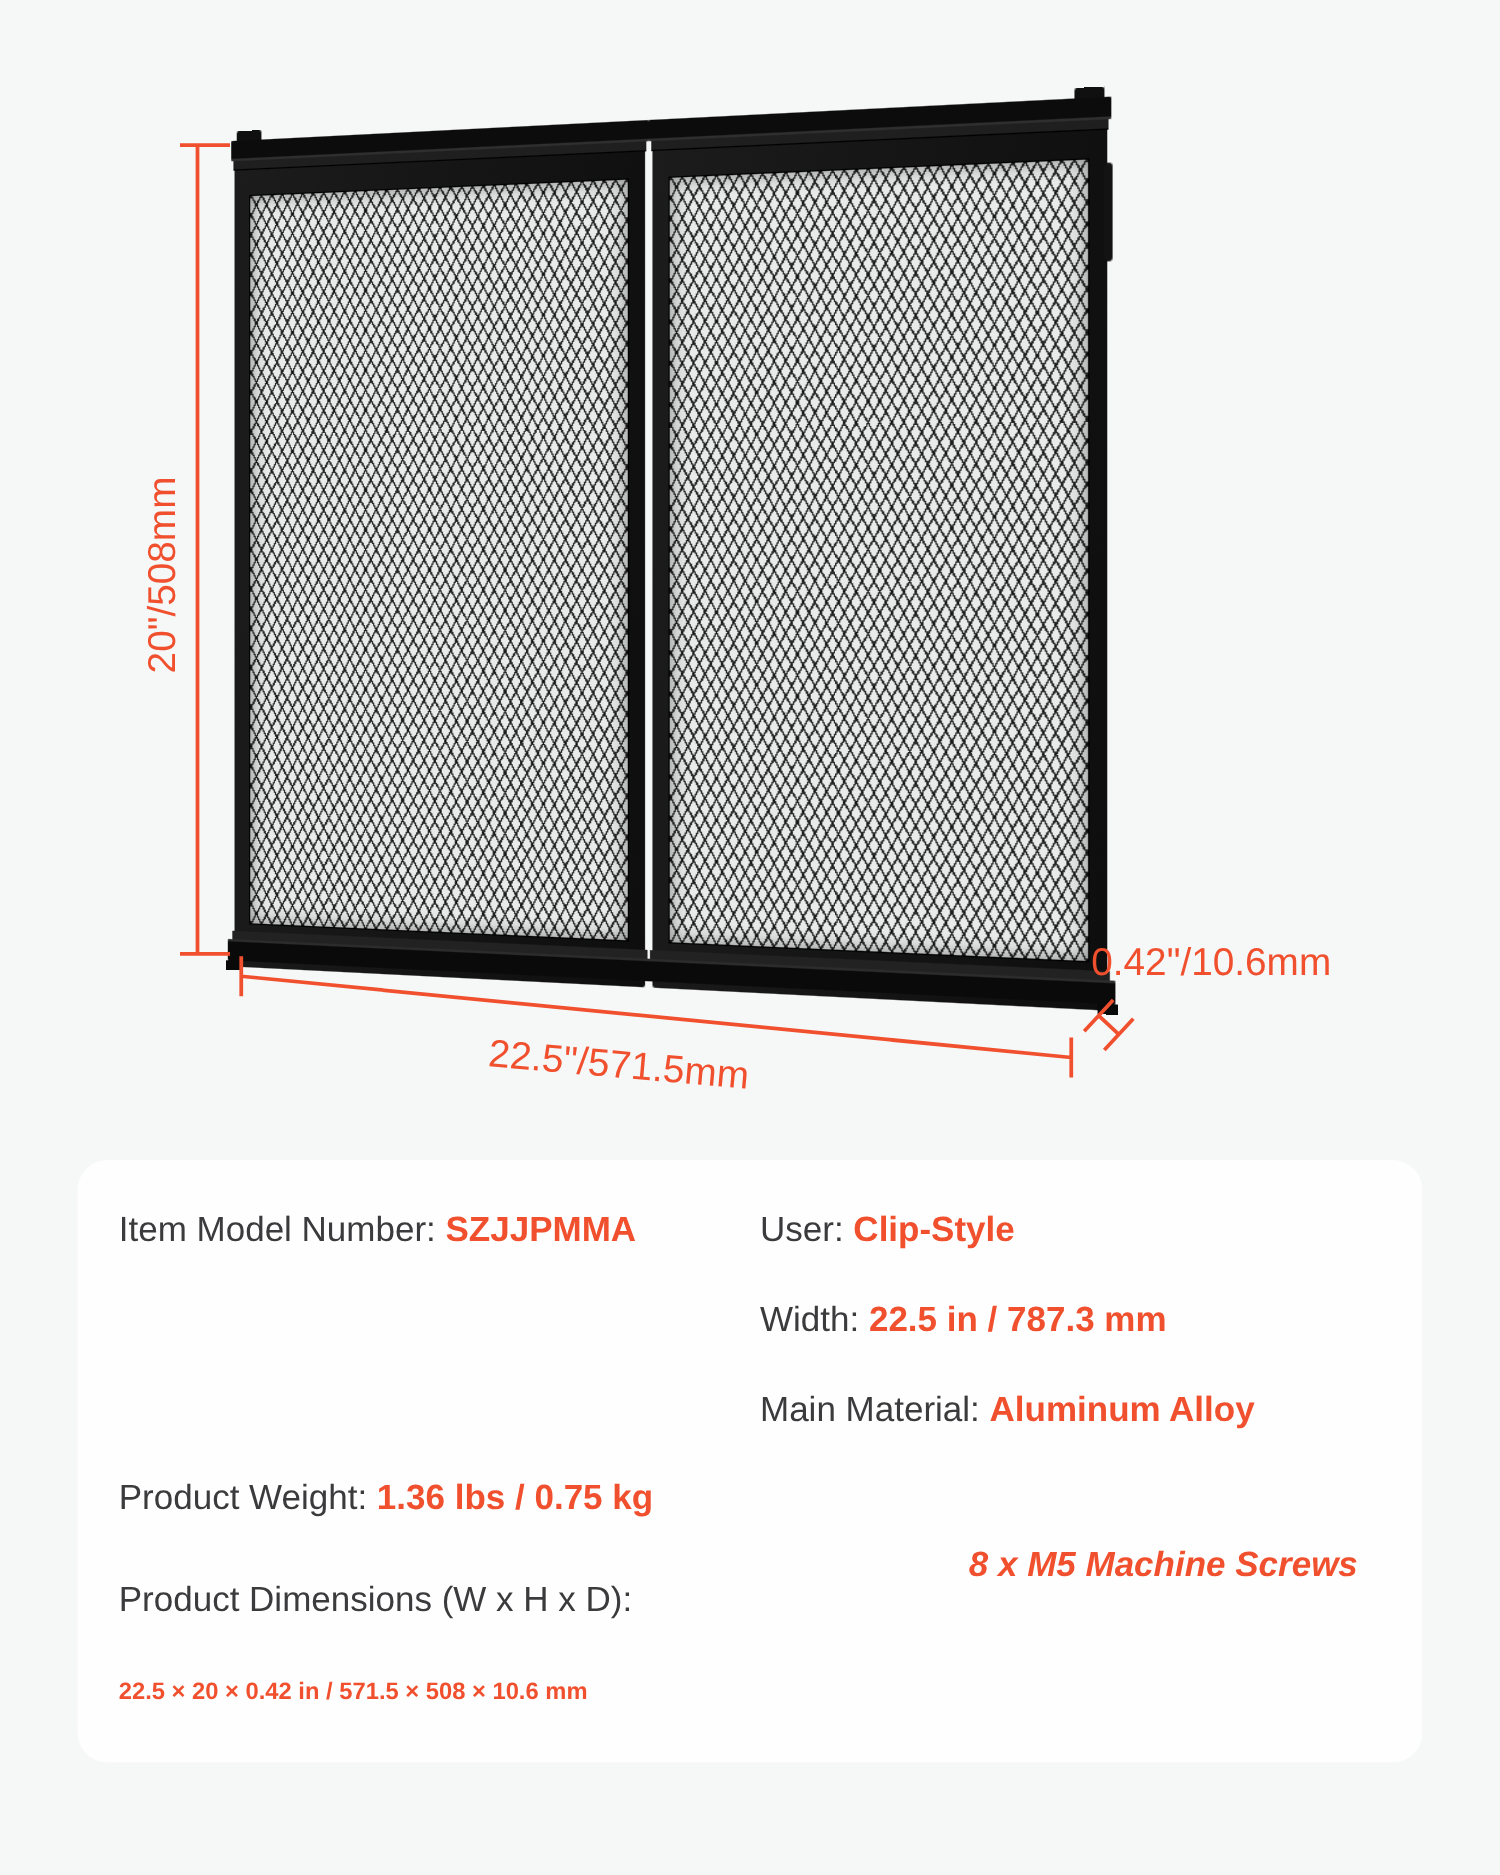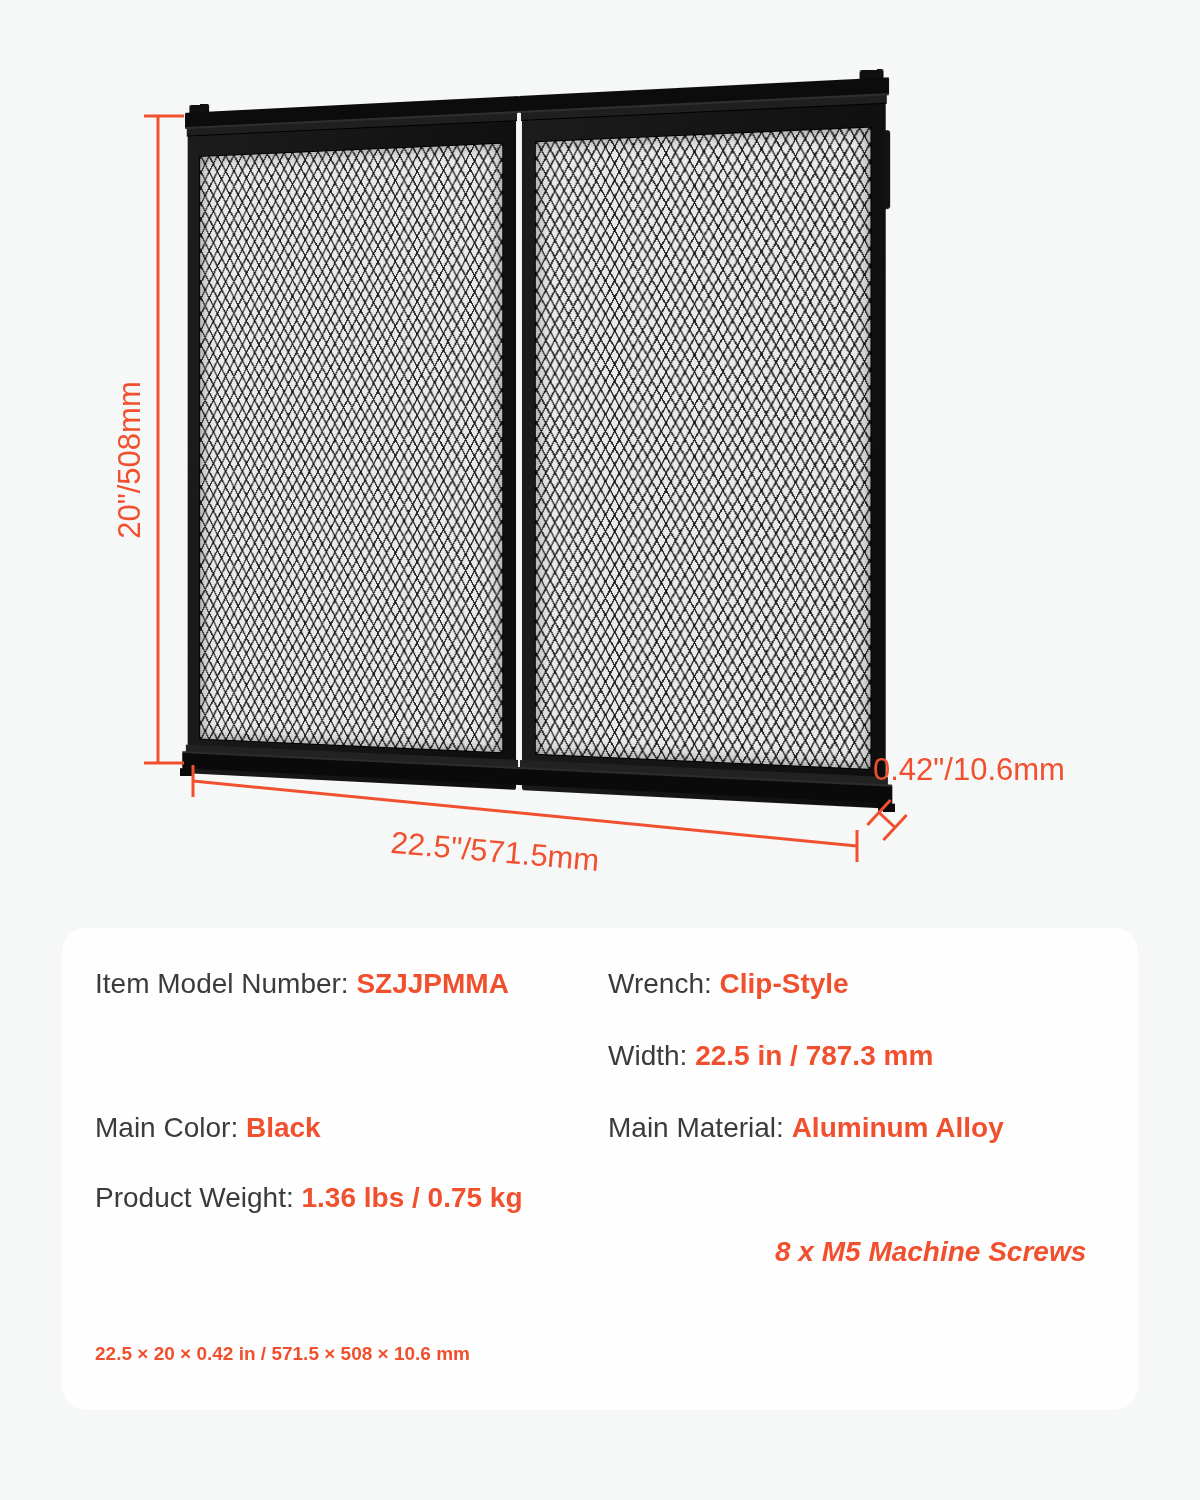--- a/index.html
+++ b/index.html
@@ -121,32 +121,32 @@
     <div class="dim-text dim-height">20"/508mm</div>
     <div class="dim-text dim-width">22.5"/571.5mm</div>
     <div class="dim-text dim-depth">0.42"/10.6mm</div>
   </div>
 
   <div class="spec-card">
 
     <div class="spec-row col-left r0">
       <span class="spec-label">Item Model Number: </span><span class="spec-value">SZJJPMMA</span>
     </div>
-    <div class="spec-row col-left r2">
-      <span class="spec-label">Main Color: </span><span class="spec-value">Black</span>
-    </div>
     <div class="spec-row col-left rl3">
       <span class="spec-label">Product Weight: </span><span class="spec-value">1.36 lbs / 0.75 kg</span>
+    </div>
+    <div class="spec-row col-left rl4">
+      <span class="spec-label">Product Dimensions (W x H x D):</span>
     </div>
     <div class="spec-row col-left rl5 dims-value">
       <span class="spec-value">22.5 × 20 × 0.42 in / 571.5 × 508 × 10.6 mm</span>
     </div>
 
     <div class="spec-row col-right r0">
-      <span class="spec-label">Wrench: </span><span class="spec-value">Clip-Style</span>
+      <span class="spec-label">User: </span><span class="spec-value">Clip-Style</span>
     </div>
     <div class="spec-row col-right r1">
       <span class="spec-label">Width: </span><span class="spec-value">22.5 in / 787.3 mm</span>
     </div>
     <div class="spec-row col-right r2">
       <span class="spec-label">Main Material: </span><span class="spec-value">Aluminum Alloy</span>
     </div>
     <div class="spec-row col-right rr4">
       <span class="spec-value indent">8 x M5 Machine Screws</span>
     </div>

